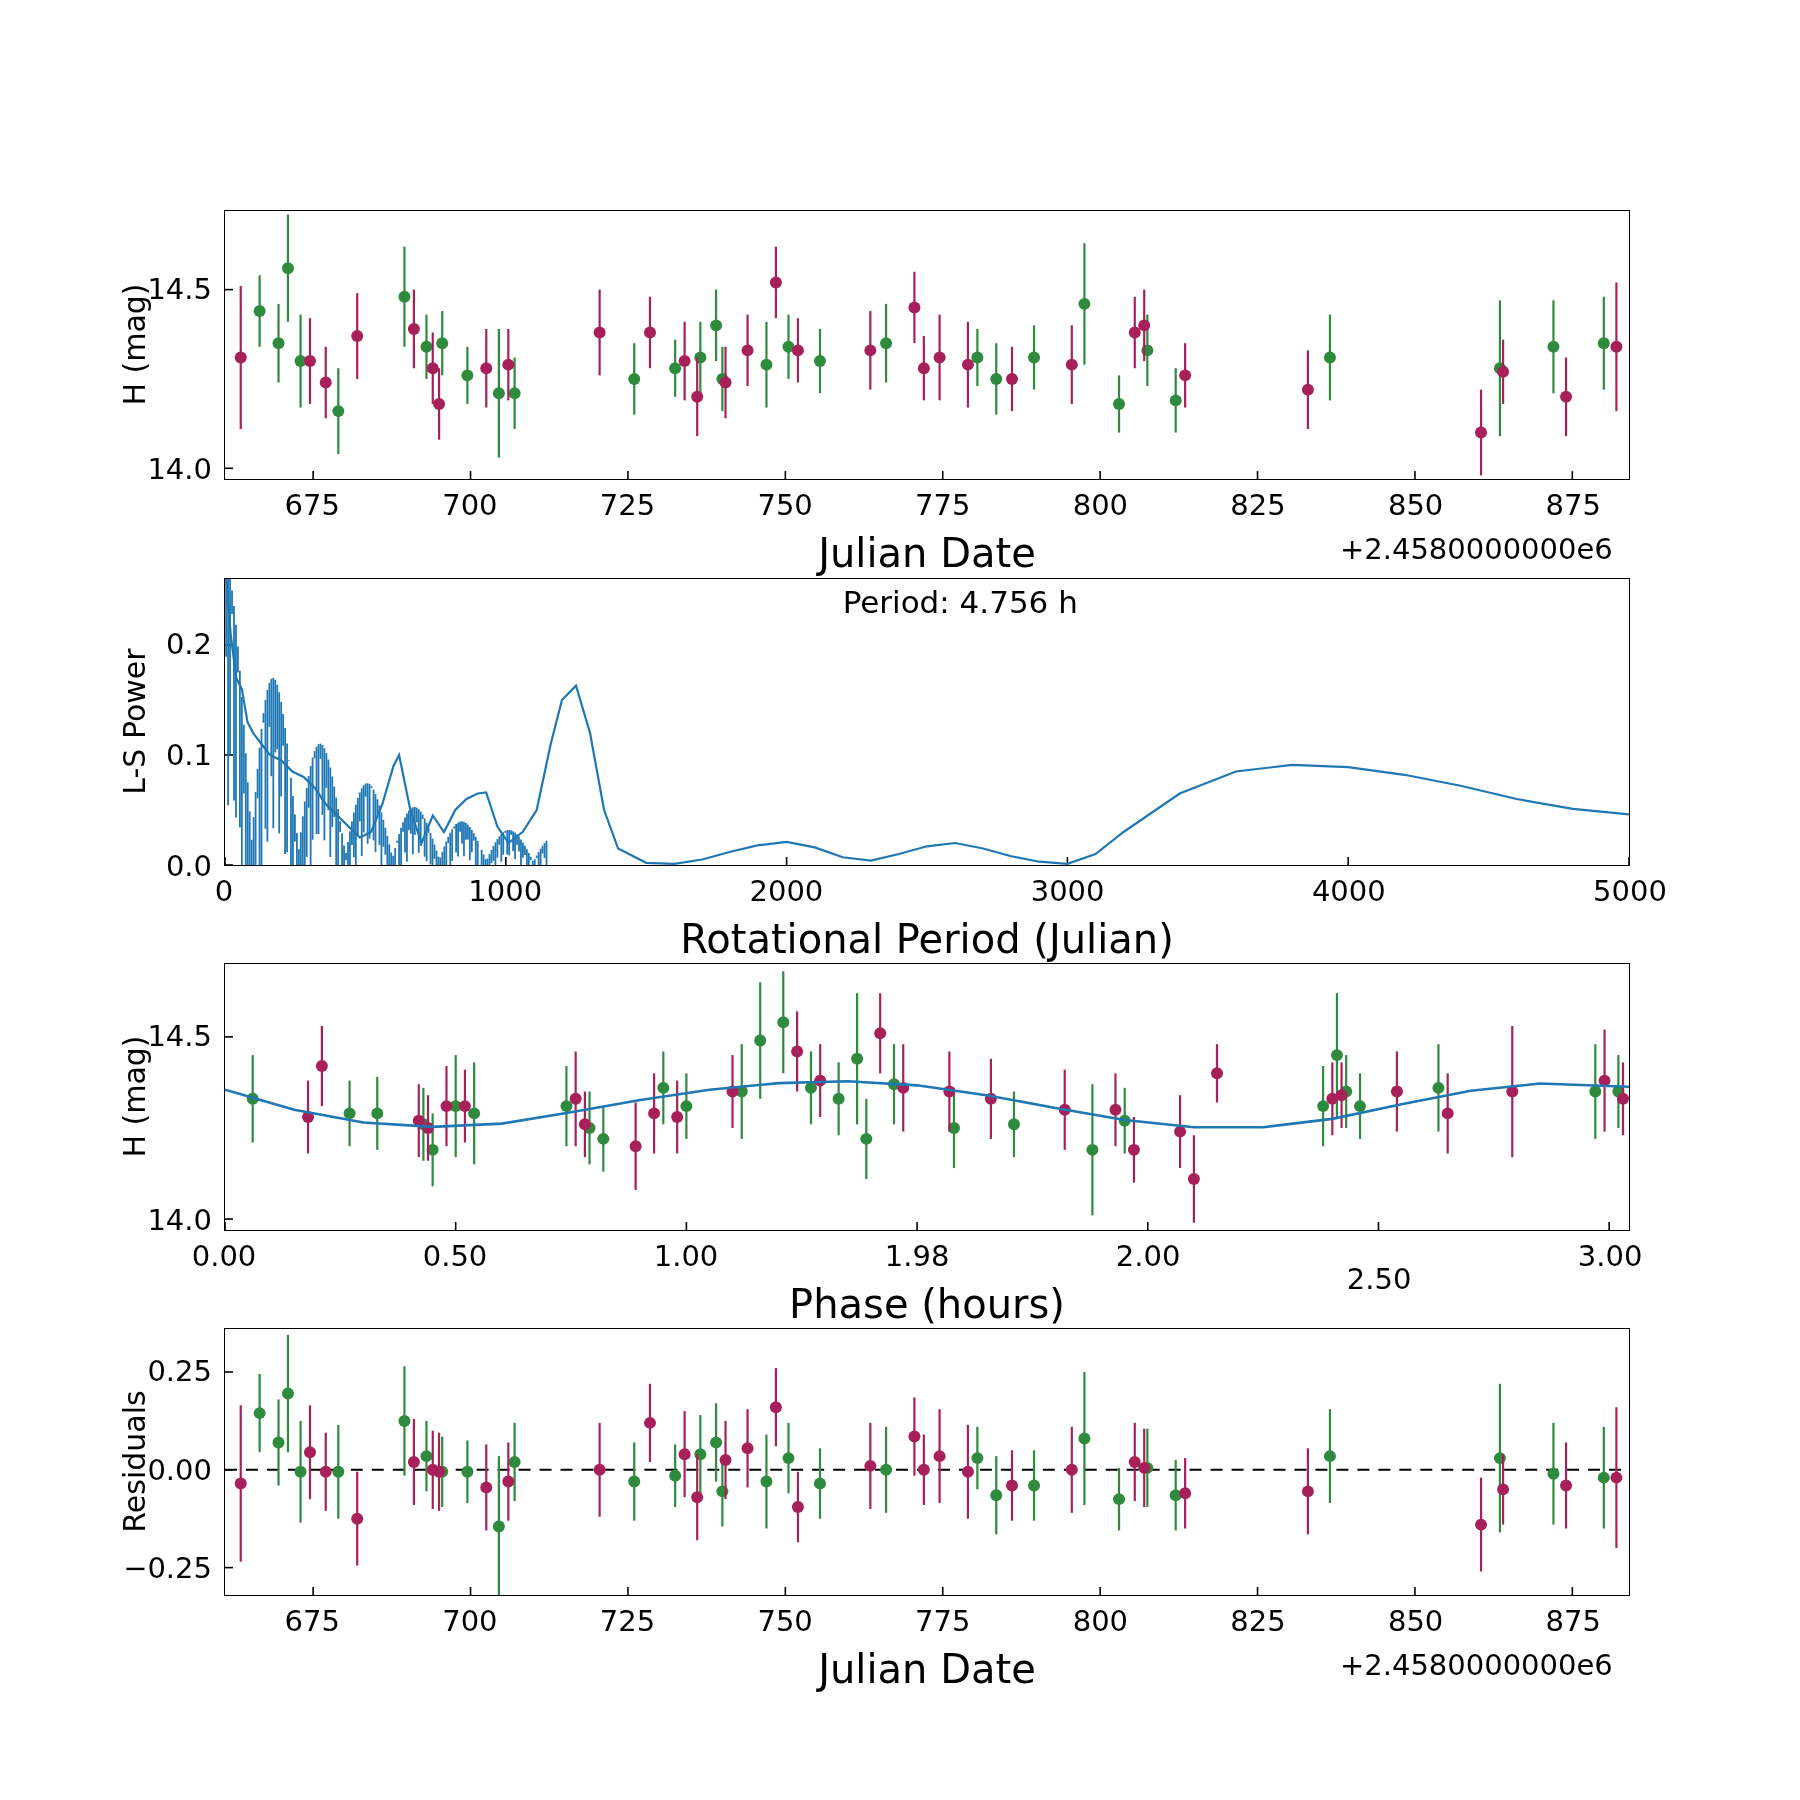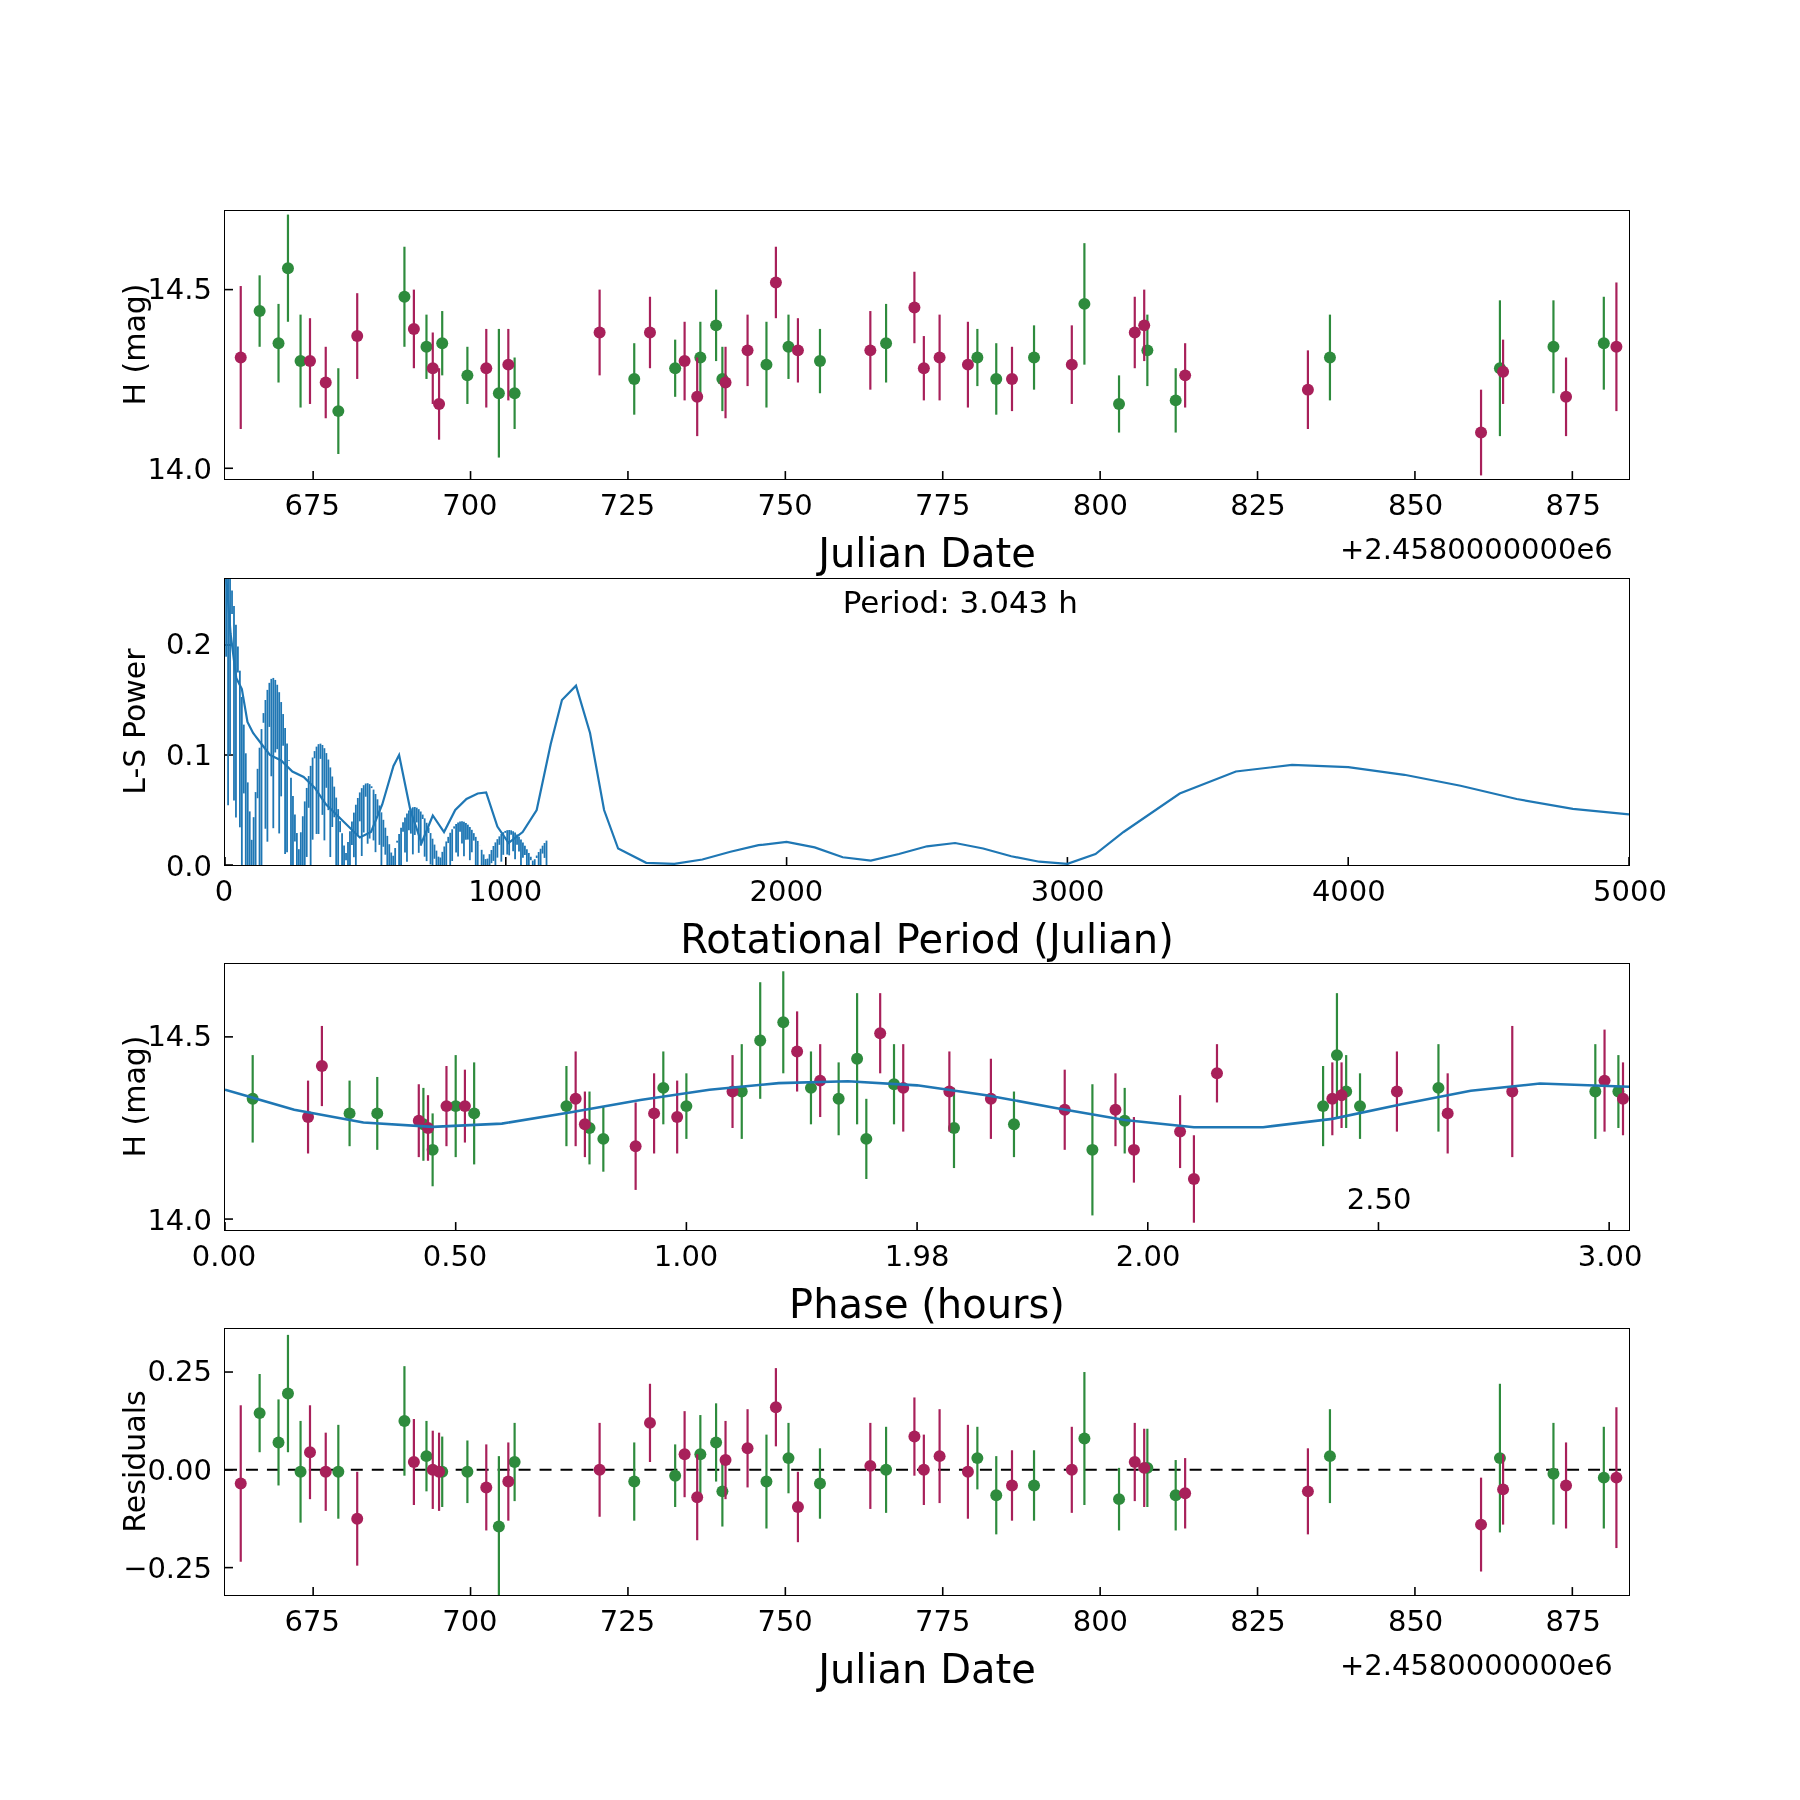--- a/index.html
+++ b/index.html
@@ -725,27 +725,27 @@
       <div class="tick-x" style="left: 505.2px; top: 874px;">1000</div>
       <div class="tick-x" style="left: 786.4px; top: 874px;">2000</div>
       <div class="tick-x" style="left: 1067.6px; top: 874px;">3000</div>
       <div class="tick-x" style="left: 1348.8px; top: 874px;">4000</div>
       <div class="tick-x" style="left: 1630px; top: 874px;">5000</div>
       <div class="tick-y" style="left: 74px; width: 138px; top: 866px;">0.0</div>
       <div class="tick-y" style="left: 74px; width: 138px; top: 755.231px;">0.1</div>
       <div class="tick-y" style="left: 74px; width: 138px; top: 644.462px;">0.2</div>
       <div class="xlabel" style="left: 224px; width: 1406px; top: 916px;">Rotational Period (Julian)</div>
       <div class="ylabel" style="left: -16px; width: 300px; text-align: center; top: 704px; transform: rotate(-90deg);">L-S Power</div>
-      <div class="panel-annotation" style="left: 842.64px; top: 584px;">Period: 3.043 h</div>
+      <div class="panel-annotation" style="left: 842.64px; top: 584px;">Period: 4.756 h</div>
       <div class="tick-x" style="left: 224px; top: 1239px;">0.00</div>
       <div class="tick-x" style="left: 455.022px; top: 1239px;">0.50</div>
       <div class="tick-x" style="left: 686.044px; top: 1239px;">1.00</div>
       <div class="tick-x" style="left: 917.066px; top: 1239px;">1.98</div>
       <div class="tick-x" style="left: 1148.09px; top: 1239px;">2.00</div>
-      <div class="tick-x" style="left: 1379.11px; top: 1182px;">2.50</div>
+      <div class="tick-x" style="left: 1379.11px; top: 1262px;">2.50</div>
       <div class="tick-x" style="left: 1610.13px; top: 1239px;">3.00</div>
       <div class="tick-y" style="left: 74px; width: 138px; top: 1219.99px;">14.0</div>
       <div class="tick-y" style="left: 74px; width: 138px; top: 1036.42px;">14.5</div>
       <div class="xlabel" style="left: 224px; width: 1406px; top: 1281px;">Phase (hours)</div>
       <div class="ylabel" style="left: -16px; width: 300px; text-align: center; top: 1079px; transform: rotate(-90deg);">H (mag)</div>
       <div class="tick-x" style="left: 312.269px; top: 1604px;">675</div>
       <div class="tick-x" style="left: 469.892px; top: 1604px;">700</div>
       <div class="tick-x" style="left: 627.516px; top: 1604px;">725</div>
       <div class="tick-x" style="left: 785.139px; top: 1604px;">750</div>
       <div class="tick-x" style="left: 942.762px; top: 1604px;">775</div>

